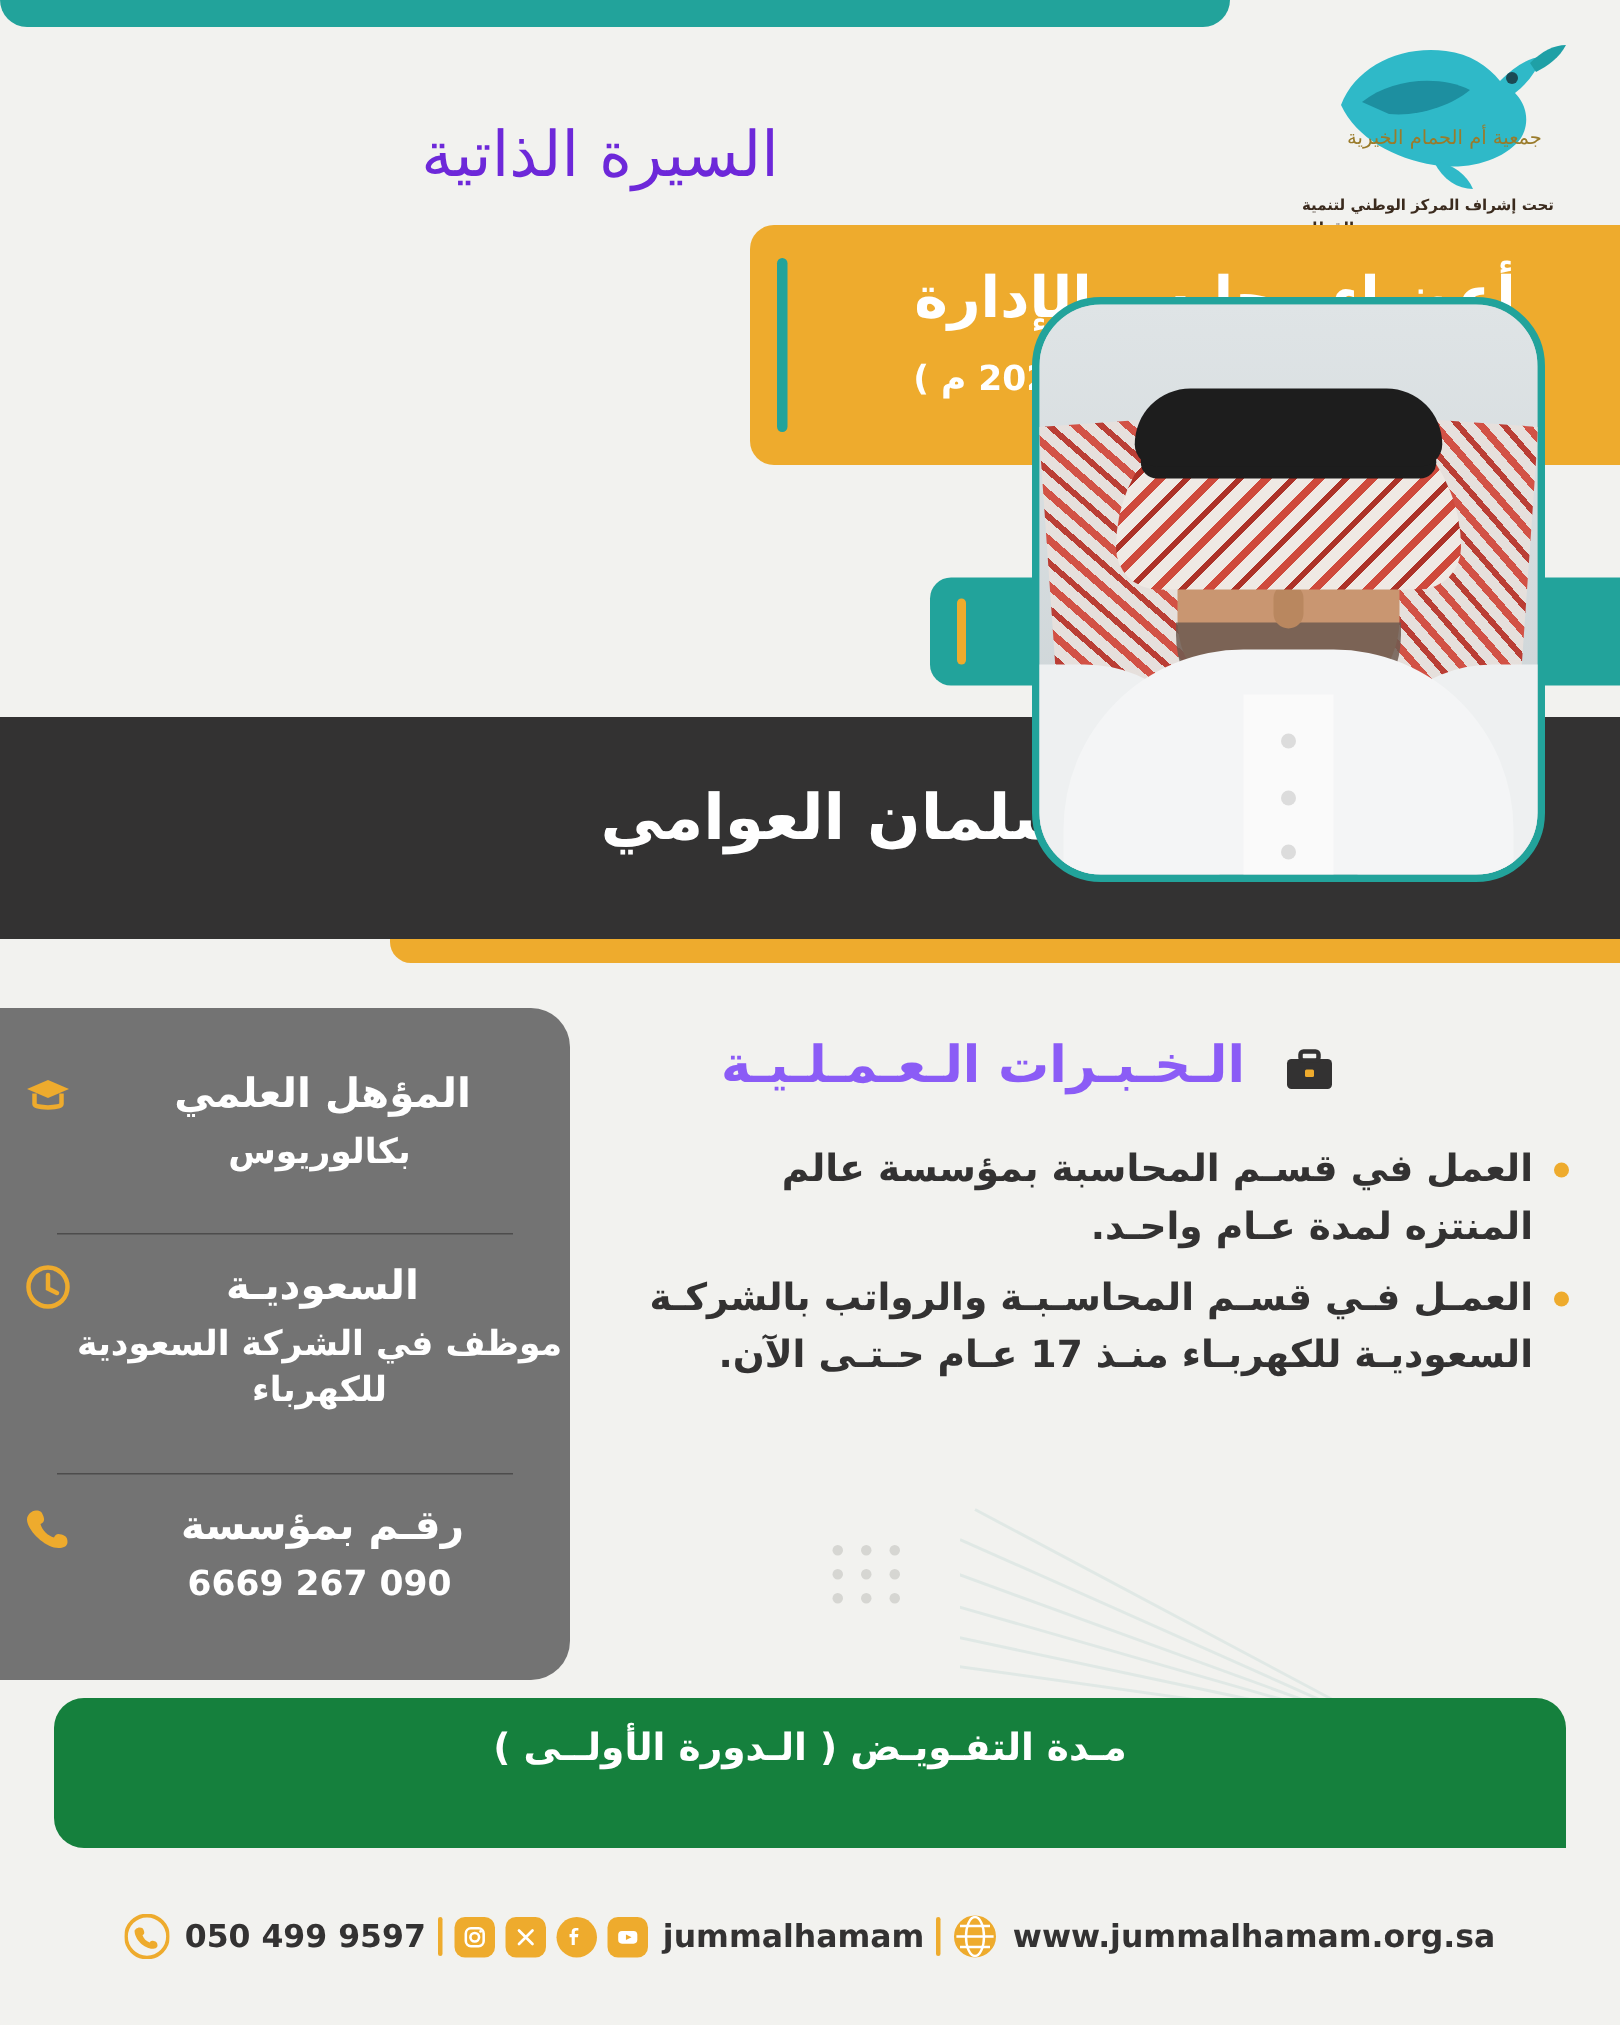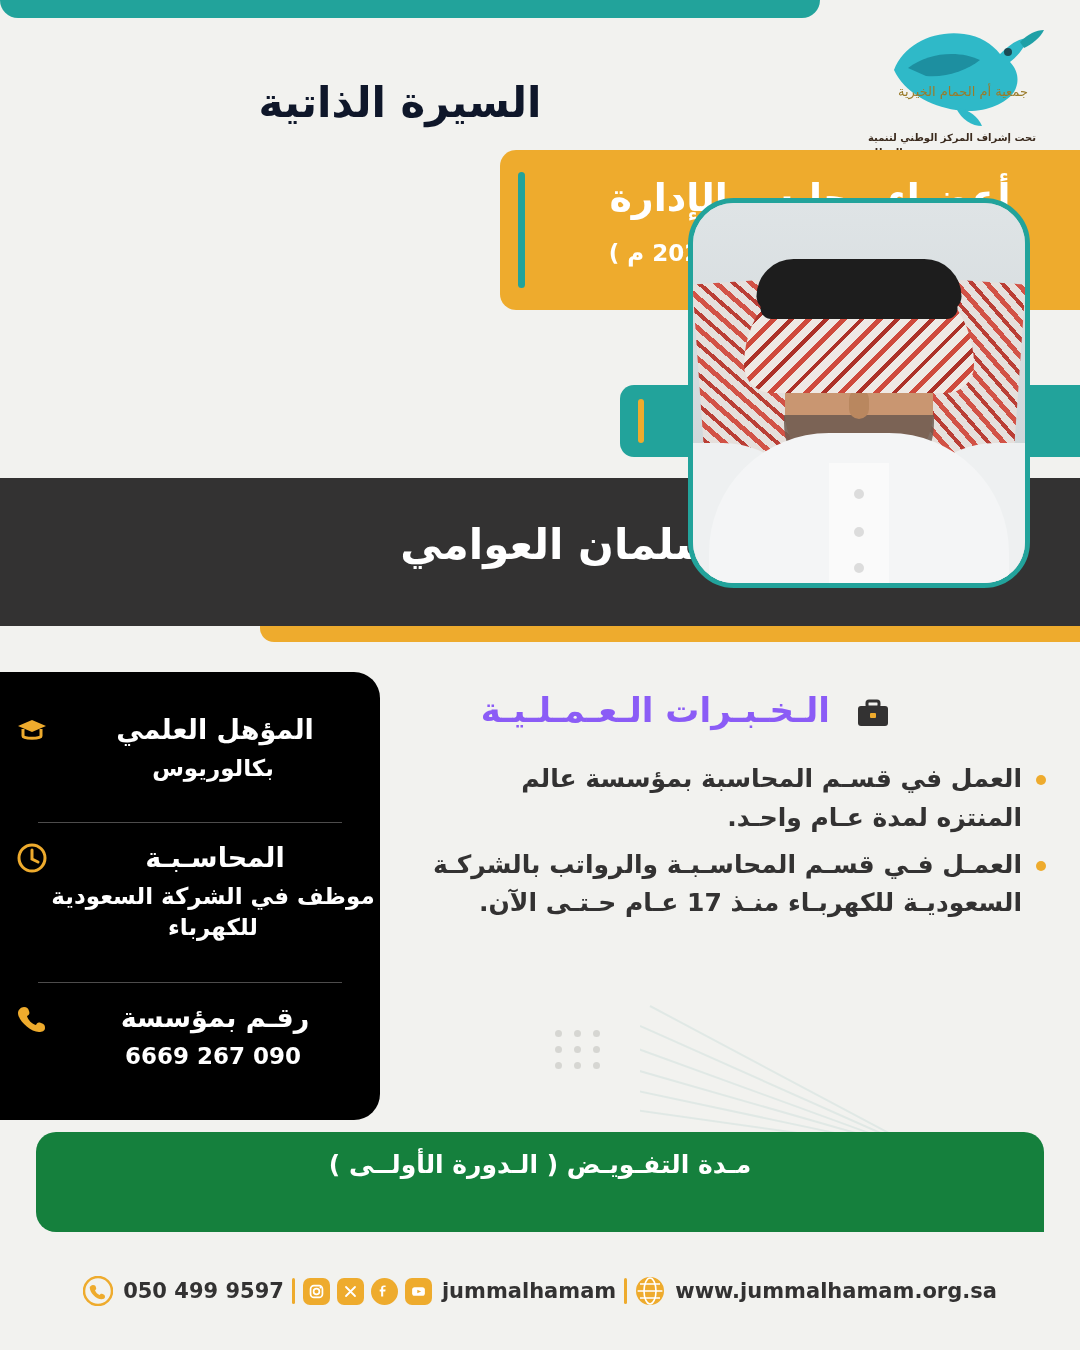--- a/index.html
+++ b/index.html
@@ -38,22 +38,22 @@
     font-size: 10px; color: #3b2b1e; line-height: 1.5;
     font-weight: bold; margin-top: 2px;
     font-family: "DejaVu Sans", sans-serif;
   }
 
   
   .title-cv {
     position: absolute;
     top: 78px; left: 0; width: 920px;
     text-align: center;
-    font-size: 42px; font-weight: bold;
-    color: #0f172a;
+    font-size: 42px; font-weight: normal;
+    color: #6d28d9;
     letter-spacing: 1px;
   }
   .title-cv span { padding-right: 120px; }
 
   .board-band {
     position: absolute;
     top: 150px; right: 0;
     width: 580px; height: 160px;
     background: #eeab2d;
     border-top-left-radius: 16px;
@@ -240,21 +240,21 @@
     position: absolute; right: 480px; top: 1030px;
     display: grid; grid-template-columns: repeat(3, 10px); gap: 9px;
   }
   .deco-dots span { width: 7px; height: 7px; border-radius: 50%; background: #d6d6d2; }
 
   
   .info-card {
     position: absolute;
     top: 672px; left: 0;
     width: 380px; height: 448px;
-    background: #000000;
+    background: #737373;
     border-top-left-radius: 0;
     border-top-right-radius: 26px;
     border-bottom-right-radius: 26px;
   }
   .info-block { position: absolute; right: 0; left: 0; text-align: center; }
   .info-label {
     font-size: 27px; font-weight: bold; color: #fff;
     letter-spacing: 1px;
     padding-left: 50px;
   }
@@ -421,21 +421,21 @@
 
     <div class="divider" style="top:150px"></div>
 
     <div class="info-block" style="top:170px;">
       <div class="info-icon">
         <svg viewBox="0 0 32 32" width="32" height="32">
           <circle cx="16" cy="16" r="13" fill="none" stroke="#eeab2d" stroke-width="3"></circle>
           <path d="M16 8 v9 l6 3" fill="none" stroke="#eeab2d" stroke-width="3" stroke-linecap="round"></path>
         </svg>
       </div>
-      <div class="info-label">المحاسـبـة</div>
+      <div class="info-label">السعوديـة</div>
       <div class="info-value">موظف في الشركة السعودية للكهرباء</div>
     </div>
 
     <div class="divider" style="top:310px"></div>
 
     <div class="info-block" style="top:330px;">
       <div class="info-icon">
         <svg viewBox="0 0 32 32" width="32" height="32">
           <path d="M8 5 c3 0 4 1 5 4 1 3 0 4-2 5 1 4 5 8 9 9 1-2 2-3 5-2 3 1 4 2 4 5 0 3-3 4-6 4 C14 30 2 18 2 11 2 8 5 5 8 5 Z" fill="#eeab2d"></path>
         </svg>

